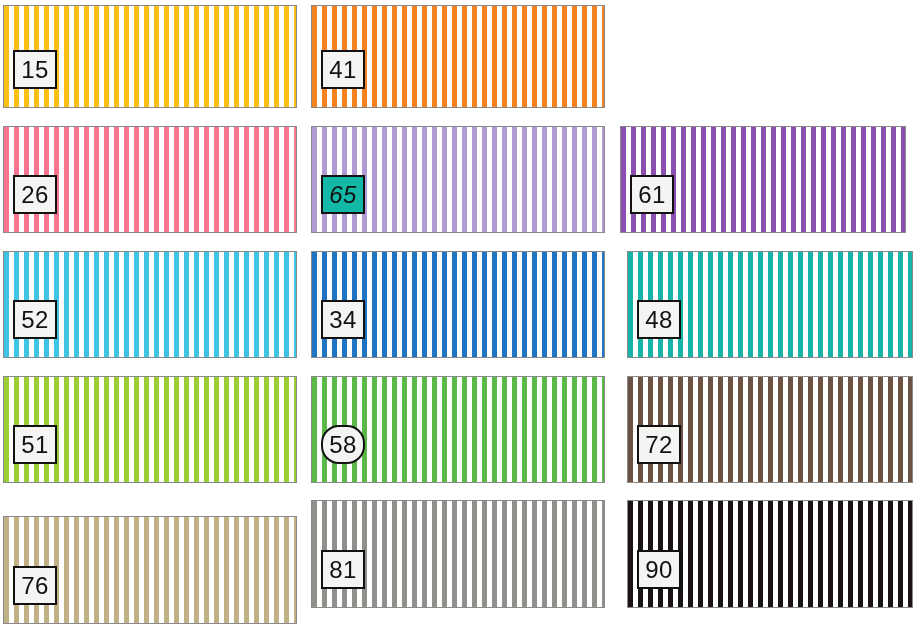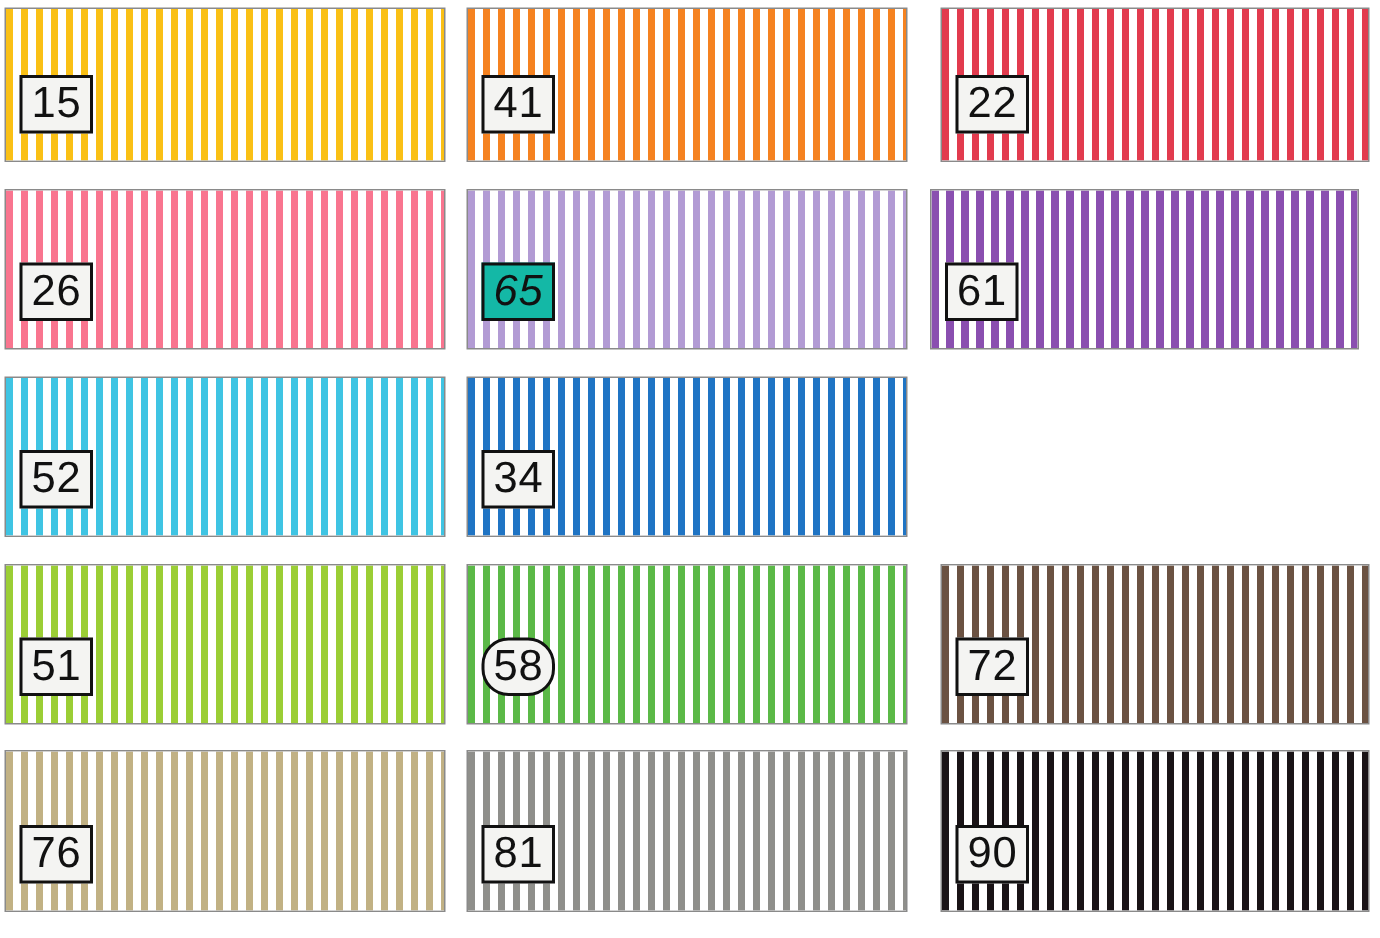--- a/index.html
+++ b/index.html
@@ -33,42 +33,38 @@
     position: absolute;
     left: 9px;
     bottom: 18px;
     box-sizing: border-box;
     min-width: 44px;
     height: 39px;
     padding: 0 6px;
     border: 2px solid #111111;
     background: #f4f4f2;
     color: #111111;
-    font-size: 29px;
+    font-size: 24px;
     line-height: 35px;
     text-align: center;
     font-family: "Liberation Sans", sans-serif;
     letter-spacing: 0.5px;
   }
 </style>
 </head>
 <body>
 
 <div id="swatch-grid" style="width: 920px; height: 625px; background: rgb(255, 255, 255);">
     <div class="swatch-panel" style="left: 3px; top: 5px; width: 294px; height: 103px; border-color: rgb(138, 138, 138);">
       <div class="stripe-fill" style="background: repeating-linear-gradient(90deg, rgb(250, 192, 21) 0px, rgb(250, 192, 21) 5px, rgb(255, 255, 255) 5px, rgb(255, 255, 255) 10px);"></div>
       <div class="swatch-label" style="border-color: rgb(17, 17, 17); background: rgb(244, 244, 242); color: rgb(17, 17, 17);">15</div>
     </div>
     <div class="swatch-panel" style="left: 311px; top: 5px; width: 294px; height: 103px; border-color: rgb(138, 138, 138);">
       <div class="stripe-fill" style="background: repeating-linear-gradient(90deg, rgb(245, 130, 32) 0px, rgb(245, 130, 32) 5px, rgb(255, 255, 255) 5px, rgb(255, 255, 255) 10px);"></div>
       <div class="swatch-label" style="border-color: rgb(17, 17, 17); background: rgb(244, 244, 242); color: rgb(17, 17, 17);">41</div>
-    </div>
-    <div class="swatch-panel" style="left: 627px; top: 5px; width: 286px; height: 103px; border-color: rgb(138, 138, 138);">
-      <div class="stripe-fill" style="background: repeating-linear-gradient(90deg, rgb(226, 59, 78) 0px, rgb(226, 59, 78) 5px, rgb(255, 255, 255) 5px, rgb(255, 255, 255) 10px);"></div>
-      <div class="swatch-label" style="border-color: rgb(17, 17, 17); background: rgb(244, 244, 242); color: rgb(17, 17, 17);">22</div>
     </div>
     <div class="swatch-panel" style="left: 3px; top: 126px; width: 294px; height: 107px; border-color: rgb(138, 138, 138);">
       <div class="stripe-fill" style="background: repeating-linear-gradient(90deg, rgb(249, 117, 143) 0px, rgb(249, 117, 143) 5px, rgb(255, 255, 255) 5px, rgb(255, 255, 255) 10px);"></div>
       <div class="swatch-label" style="border-color: rgb(17, 17, 17); background: rgb(244, 244, 242); color: rgb(17, 17, 17);">26</div>
     </div>
     <div class="swatch-panel" style="left: 311px; top: 126px; width: 294px; height: 107px; border-color: rgb(138, 138, 138);">
       <div class="stripe-fill" style="background: repeating-linear-gradient(90deg, rgb(178, 155, 212) 0px, rgb(178, 155, 212) 5px, rgb(255, 255, 255) 5px, rgb(255, 255, 255) 10px);"></div>
       <div class="swatch-label" style="border-color: rgb(17, 17, 17); background: #14b8a6; color: rgb(17, 17, 17); font-style: italic;">65</div>
     </div>
     <div class="swatch-panel" style="left: 620px; top: 126px; width: 286px; height: 107px; border-color: rgb(138, 138, 138);">
@@ -76,33 +72,37 @@
       <div class="swatch-label" style="border-color: rgb(17, 17, 17); background: rgb(244, 244, 242); color: rgb(17, 17, 17);">61</div>
     </div>
     <div class="swatch-panel" style="left: 3px; top: 251px; width: 294px; height: 107px; border-color: rgb(138, 138, 138);">
       <div class="stripe-fill" style="background: repeating-linear-gradient(90deg, rgb(63, 196, 227) 0px, rgb(63, 196, 227) 5px, rgb(255, 255, 255) 5px, rgb(255, 255, 255) 10px);"></div>
       <div class="swatch-label" style="border-color: rgb(17, 17, 17); background: rgb(244, 244, 242); color: rgb(17, 17, 17);">52</div>
     </div>
     <div class="swatch-panel" style="left: 311px; top: 251px; width: 294px; height: 107px; border-color: rgb(138, 138, 138);">
       <div class="stripe-fill" style="background: repeating-linear-gradient(90deg, rgb(31, 116, 196) 0px, rgb(31, 116, 196) 5px, rgb(255, 255, 255) 5px, rgb(255, 255, 255) 10px);"></div>
       <div class="swatch-label" style="border-color: rgb(17, 17, 17); background: rgb(244, 244, 242); color: rgb(17, 17, 17);">34</div>
     </div>
+    <div class="swatch-panel" style="left: 627px; top: 251px; width: 286px; height: 107px; border-color: rgb(138, 138, 138);">
+      <div class="stripe-fill" style="background: repeating-linear-gradient(90deg, rgb(22, 179, 168) 0px, rgb(22, 179, 168) 5px, rgb(255, 255, 255) 5px, rgb(255, 255, 255) 10px);"></div>
+      <div class="swatch-label" style="border-color: rgb(17, 17, 17); background: rgb(244, 244, 242); color: rgb(17, 17, 17);">48</div>
+    </div>
     <div class="swatch-panel" style="left: 3px; top: 376px; width: 294px; height: 107px; border-color: rgb(138, 138, 138);">
       <div class="stripe-fill" style="background: repeating-linear-gradient(90deg, rgb(155, 206, 53) 0px, rgb(155, 206, 53) 5px, rgb(255, 255, 255) 5px, rgb(255, 255, 255) 10px);"></div>
       <div class="swatch-label" style="border-color: rgb(17, 17, 17); background: rgb(244, 244, 242); color: rgb(17, 17, 17); margin-top: 48px;">51</div>
     </div>
     <div class="swatch-panel" style="left: 311px; top: 376px; width: 294px; height: 107px; border-color: rgb(138, 138, 138);">
       <div class="stripe-fill" style="background: repeating-linear-gradient(90deg, rgb(91, 185, 71) 0px, rgb(91, 185, 71) 5px, rgb(255, 255, 255) 5px, rgb(255, 255, 255) 10px);"></div>
       <div class="swatch-label" style="border-color: rgb(17, 17, 17); background: rgb(244, 244, 242); color: rgb(17, 17, 17); border-radius: 18px;">58</div>
     </div>
     <div class="swatch-panel" style="left: 627px; top: 376px; width: 286px; height: 107px; border-color: rgb(138, 138, 138);">
       <div class="stripe-fill" style="background: repeating-linear-gradient(90deg, rgb(107, 82, 66) 0px, rgb(107, 82, 66) 5px, rgb(255, 255, 255) 5px, rgb(255, 255, 255) 10px);"></div>
       <div class="swatch-label" style="border-color: rgb(17, 17, 17); background: rgb(244, 244, 242); color: rgb(17, 17, 17);">72</div>
     </div>
-    <div class="swatch-panel" style="left: 3px; top: 500px; width: 294px; height: 108px; border-color: rgb(138, 138, 138);">
+    <div class="swatch-panel" style="left: 3px; top: 516px; width: 294px; height: 108px; border-color: rgb(138, 138, 138);">
       <div class="stripe-fill" style="background: repeating-linear-gradient(90deg, rgb(193, 177, 132) 0px, rgb(193, 177, 132) 5px, rgb(255, 255, 255) 5px, rgb(255, 255, 255) 10px);"></div>
       <div class="swatch-label" style="border-color: rgb(17, 17, 17); background: rgb(244, 244, 242); color: rgb(17, 17, 17);">76</div>
     </div>
     <div class="swatch-panel" style="left: 311px; top: 500px; width: 294px; height: 108px; border-color: rgb(138, 138, 138);">
       <div class="stripe-fill" style="background: repeating-linear-gradient(90deg, rgb(143, 143, 139) 0px, rgb(143, 143, 139) 5px, rgb(255, 255, 255) 5px, rgb(255, 255, 255) 10px);"></div>
       <div class="swatch-label" style="border-color: rgb(17, 17, 17); background: rgb(244, 244, 242); color: rgb(17, 17, 17);">81</div>
     </div>
     <div class="swatch-panel" style="left: 627px; top: 500px; width: 286px; height: 108px; border-color: rgb(138, 138, 138);">
       <div class="stripe-fill" style="background: repeating-linear-gradient(90deg, rgb(25, 19, 22) 0px, rgb(25, 19, 22) 5px, rgb(255, 255, 255) 5px, rgb(255, 255, 255) 10px);"></div>
       <div class="swatch-label" style="border-color: rgb(17, 17, 17); background: rgb(244, 244, 242); color: rgb(17, 17, 17);">90</div>

